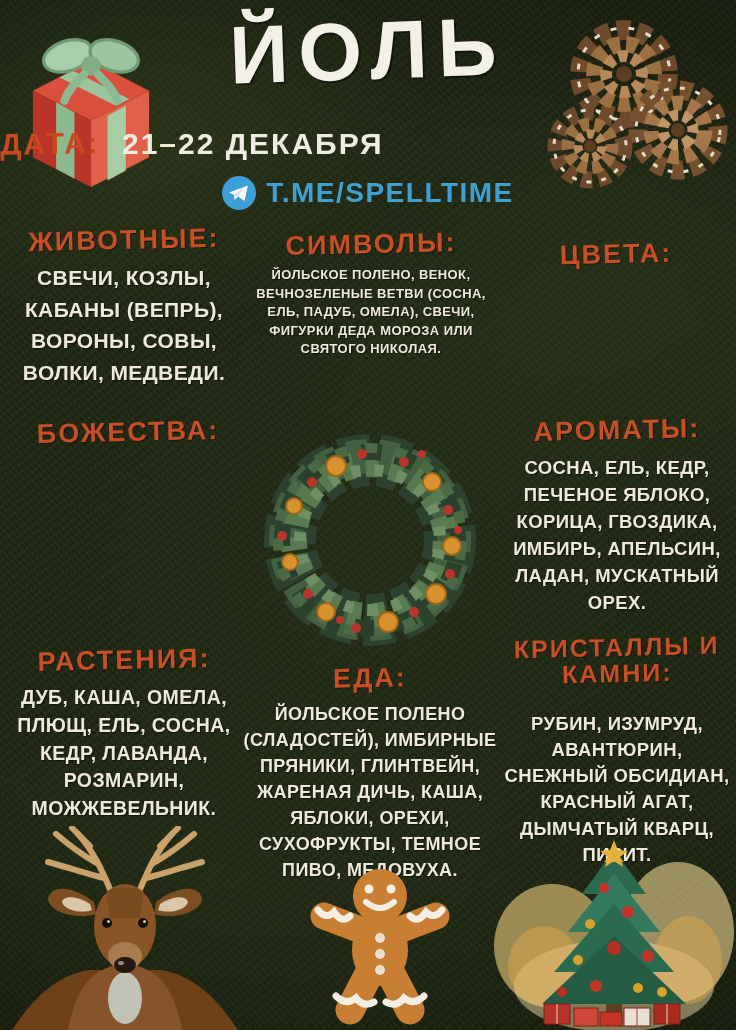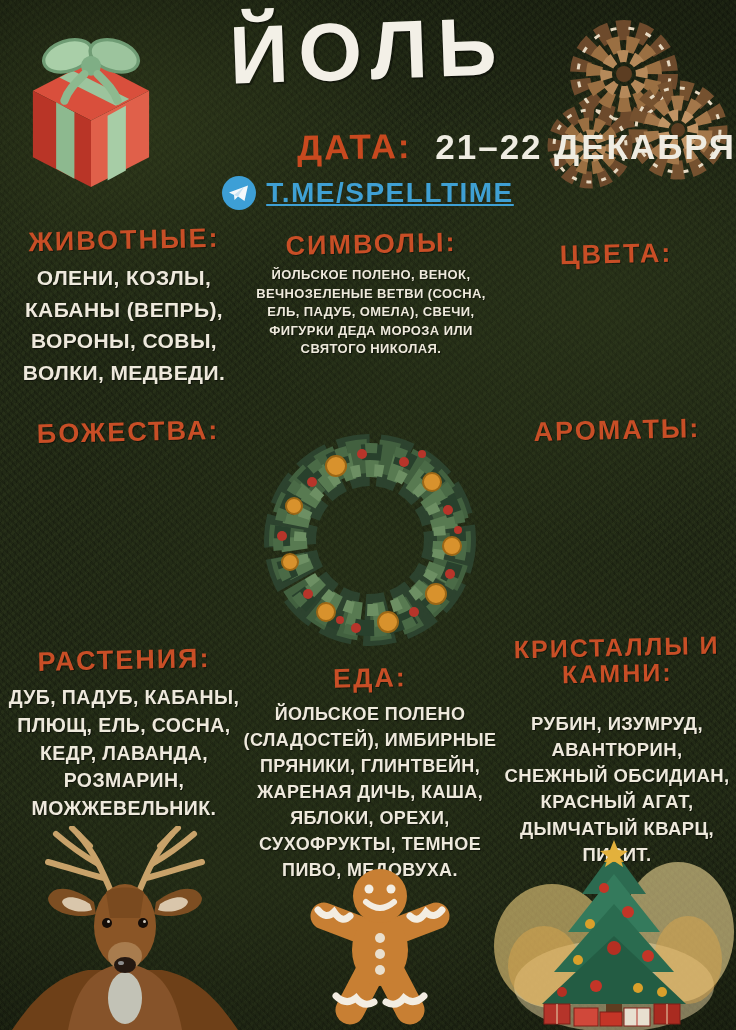--- a/index.html
+++ b/index.html
@@ -24,31 +24,30 @@
   .abs{position:absolute;}
   
   .title{
     left:0;right:0;top:0;text-align:center;
     font-size:82px;font-weight:800;color:#f3f0e7;
     letter-spacing:10px;line-height:1.25;
     transform:rotate(-2deg);
     text-shadow:2px 2px 0 rgba(0,0,0,.35), -1px 1px 0 rgba(0,0,0,.25);
   }
   .date-line{
-    left:0;right:0;top:127px;text-align:right;
-    font-size:35px;font-weight:800;letter-spacing:2px;white-space:nowrap;padding-left:46px;
+    left:0;right:0;top:127px;text-align:left;
+    font-size:30px;font-weight:800;letter-spacing:2px;white-space:nowrap;
   }
   .date-label{color:#c8491f;transform:rotate(-1deg);display:inline-block;margin-right:12px;}
   .date-value{color:#efece2;}
   .telegram-line{
     left:0;right:0;top:176px;text-align:center;
     font-size:28px;font-weight:800;color:#3fa0d4;letter-spacing:1.5px;
     display:flex;align-items:center;justify-content:center;gap:10px;
     cursor:pointer;
-    text-decoration:underline;
   }
   .tg-icon{width:34px;height:34px;display:inline-block;}
   
   .section{text-align:center;}
   .section .hd{
     display:block;font-weight:800;color:#c84e26;
     letter-spacing:2px;margin-bottom:8px;line-height:1.05;
     transform:rotate(-1.3deg);
     text-shadow:1px 1px 0 rgba(0,0,0,.4);
   }
@@ -121,21 +120,21 @@
     <svg class="tg-icon" viewBox="0 0 34 34">
       <circle cx="17" cy="17" r="17" fill="#3d9fd6"></circle>
       <path d="M7,16.5 L26,9.5 L22.5,25 L16,20.5 L12.5,24 L12,19 Z" fill="#f4f8fb"></path>
       <path d="M12,19 L22,11 L16,20.5" fill="#c9e2f2"></path>
     </svg>
     <span>T.ME/SPELLTIME</span>
   </div>
 
   <div class="abs section sec-animals">
     <span class="hd">ЖИВОТНЫЕ:</span>
-    <div class="bd">ОЛЕНИ, КОЗЛЫ, КАБАНЫ (ВЕПРЬ), ВОРОНЫ, СОВЫ, ВОЛКИ, МЕДВЕДИ.</div>
+    <div class="bd">СВЕЧИ, КОЗЛЫ, КАБАНЫ (ВЕПРЬ), ВОРОНЫ, СОВЫ, ВОЛКИ, МЕДВЕДИ.</div>
   </div>
 
   <div class="abs section sec-symbols">
     <span class="hd">СИМВОЛЫ:</span>
     <div class="bd">ЙОЛЬСКОЕ ПОЛЕНО, ВЕНОК, ВЕЧНОЗЕЛЕНЫЕ ВЕТВИ (СОСНА, ЕЛЬ, ПАДУБ, ОМЕЛА), СВЕЧИ, ФИГУРКИ ДЕДА МОРОЗА ИЛИ СВЯТОГО НИКОЛАЯ.</div>
   </div>
 
   <div class="abs section sec-colors">
     <span class="hd">ЦВЕТА:</span>
   </div>
@@ -176,25 +175,26 @@
           <circle cx="-88" cy="-4" r="5"></circle>
         <circle cx="-58" cy="-58" r="5"></circle>
           <circle cx="52" cy="-86" r="4"></circle>
           <circle cx="-30" cy="80" r="4"></circle>
       </g>
     </g>
   </svg>
 
   <div class="abs section sec-aromas">
     <span class="hd">АРОМАТЫ:</span>
+    <div class="bd">СОСНА, ЕЛЬ, КЕДР, ПЕЧЕНОЕ ЯБЛОКО, КОРИЦА, ГВОЗДИКА, ИМБИРЬ, АПЕЛЬСИН, ЛАДАН, МУСКАТНЫЙ ОРЕХ.</div>
   </div>
 
   <div class="abs section sec-plants">
     <span class="hd">РАСТЕНИЯ:</span>
-    <div class="bd">ДУБ, ПАДУБ, КАБАНЫ, ПЛЮЩ, ЕЛЬ, СОСНА, КЕДР, ЛАВАНДА, РОЗМАРИН, МОЖЖЕВЕЛЬНИК.</div>
+    <div class="bd">ДУБ, КАША, ОМЕЛА, ПЛЮЩ, ЕЛЬ, СОСНА, КЕДР, ЛАВАНДА, РОЗМАРИН, МОЖЖЕВЕЛЬНИК.</div>
   </div>
 
   <div class="abs section sec-food">
     <span class="hd">ЕДА:</span>
     <div class="bd">ЙОЛЬСКОЕ ПОЛЕНО (СЛАДОСТЕЙ), ИМБИРНЫЕ ПРЯНИКИ, ГЛИНТВЕЙН, ЖАРЕНАЯ ДИЧЬ, КАША, ЯБЛОКИ, ОРЕХИ, СУХОФРУКТЫ, ТЕМНОЕ ПИВО, МЕДОВУХА.</div>
   </div>
 
   <div class="abs section sec-crystals">
     <span class="hd">КРИСТАЛЛЫ И КАМНИ:</span>
     <div class="bd">РУБИН, ИЗУМРУД, АВАНТЮРИН, СНЕЖНЫЙ ОБСИДИАН, КРАСНЫЙ АГАТ, ДЫМЧАТЫЙ КВАРЦ, ПИРИТ.</div>

